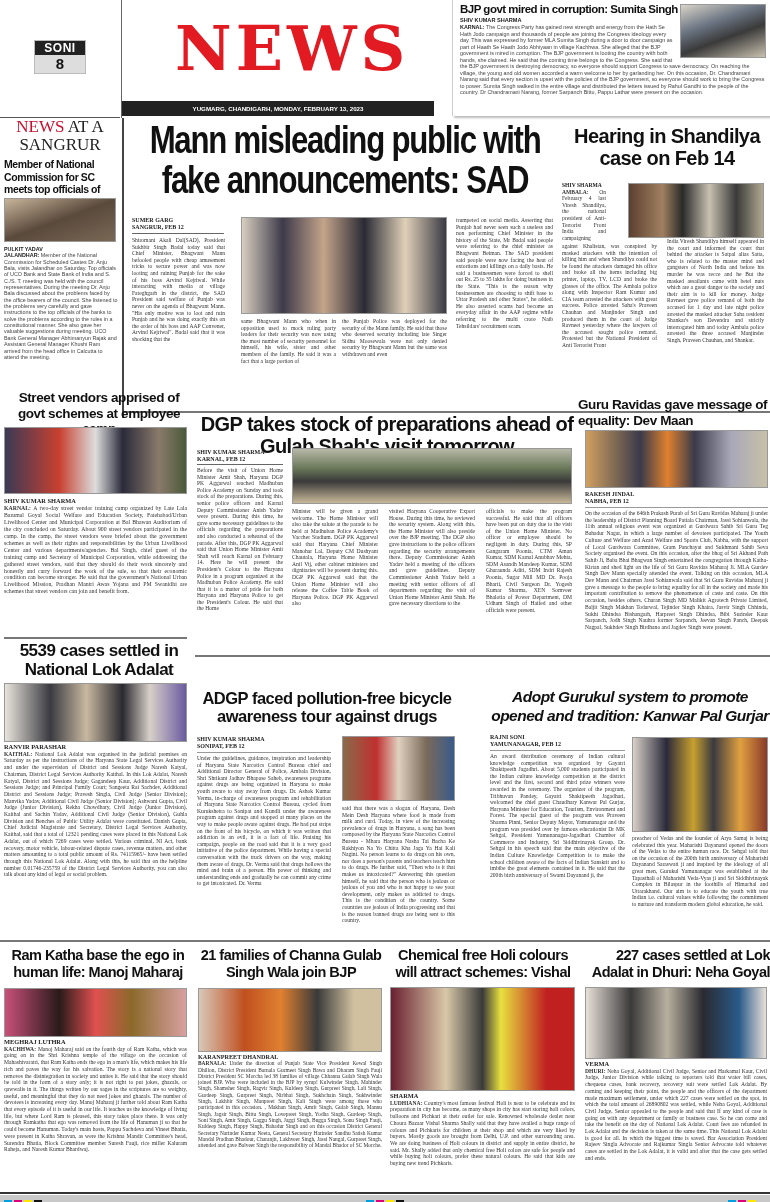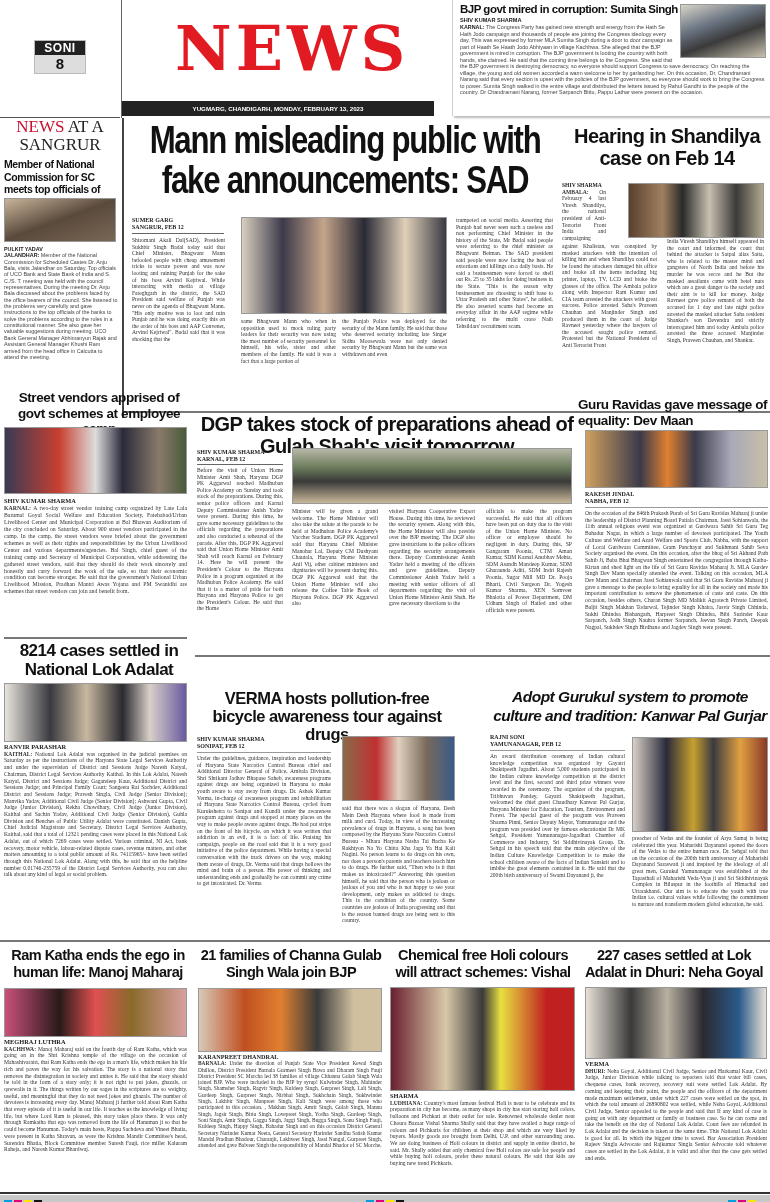--- a/index.html
+++ b/index.html
@@ -93,47 +93,47 @@
 
 <div class="abs hl" style="left:578px;top:397px;width:192px;text-align:left;font-size:13.5px;line-height:15.5px;letter-spacing:-0.4px">Guru Ravidas gave message of equality: Dev Maan</div>
 <div class="abs photo" style="left:585px;top:430px;width:183px;height:58px;background:linear-gradient(90deg,#d0a060,#3a3a4a 30%,#e08030 45%,#3a3a4a 60%,#a8a8b8 80%,#c8c0a8)"></div>
 <div class="abs byline" style="left:585px;top:491px">RAKESH JINDAL</div>
 <div class="abs byline" style="left:585px;top:498px">NABHA, FEB 12</div>
 <div class="abs" style="left:585px;top:507px;width:183px;height:1px;background:#999"></div>
 <div class="abs body" style="left:585px;top:510px;width:183px;height:145px;overflow:hidden;font-size:5.6px;line-height:6.7px">On the occasion of the 646th Prakash Purab of Sri Guru Ravidas Maharaj ji under the leadership of District Planning Board Patiala Chairman, Jassi Sohianwala, the 11th annual religious event was organized at Gurdwara Sahib Sri Guru Teg Bahadur Nagar, in which a large number of devotees participated. The Youth Culture and Welfare and Azad Welfare and Sports Club, Nabha, with the support of Local Gurdwara Committee, Gram Panchayat and Sukhmani Sahib Seva Society organised the event. On this occasion, after the bhog of Sri Akhand Path Sahib Ji, Baba Bhai Bhagwan Singh entertained the congregation through Katha-Kirtan and shed light on the life of Sri Guru Ravidas Maharaj Ji. MLA Gurdev Singh Dev Mann specially attended the event. Talking on this occasion, MLA Dev Mann and Chairman Jassi Sohianwala said that Sri Guru Ravidas Maharaj ji gave a message to the people to bring equality for all in the society and made his important contribution to remove the phenomenon of caste and caste. On this occasion, besides others, Charan Singh MD Malikit Agrotech Private Limited, Baljit Singh Makhan Todarwal, Tejinder Singh Khaira, Jasvir Singh Chhinda, Sukhi Dhindsa Bishangarh, Harpreet Singh Dhindsa, Bibi Surinder Kaur Sarpanch, Jodh Singh Nauhra former Sarpanch, Jeevan Singh Panch, Deepak Nagpal, Sukhdev Singh Birdhano and Jagdev Singh were present.</div>
 
 <div class="abs rule" style="left:195px;top:655px;width:575px"></div>
 
-<div class="abs hl" style="left:4px;top:641px;width:190px;text-align:center;font-size:17px;line-height:19px;letter-spacing:-0.5px">8214 cases settled in National Lok Adalat</div>
+<div class="abs hl" style="left:4px;top:641px;width:190px;text-align:center;font-size:17px;line-height:19px;letter-spacing:-0.5px">5539 cases settled in National Lok Adalat</div>
 <div class="abs photo" style="left:4px;top:683px;width:183px;height:59px;background:linear-gradient(90deg,#e8e4dc,#3a3a40 25%,#c8b8a0 45%,#2a2a30 65%,#d8d0c8 80%,#6a5aa0)"></div>
 <div class="abs body" style="left:4px;top:744px;width:183px;height:194px;overflow:hidden;font-size:5.6px;line-height:6.7px">
   <div style="font-weight:bold;color:#222;font-size:6.4px">RANVIR PARASHAR</div>
   <b>KAITHAL:</b>
   <span>National Lok Adalat was organised in the judicial premises on Saturday as per the instructions of the Haryana State Legal Services Authority and under the supervision of District and Sessions Judge Naresh Katyal, Chairman, District Legal Services Authority Kaithal. In this Lok Adalat, Naresh Katyal, District and Sessions Judge; Gagandeep Kaur, Additional District and Sessions Judge; and Principal Family Court; Sangeeta Rai Sachdev, Additional District and Sessions Judge; Pravesh Singla, Civil Judge (Senior Division); Manvika Yadav, Additional Civil Judge (Senior Division); Ashwani Gupta, Civil Judge (Junior Division), Rekha Chowdhary, Civil Judge (Junior Division), Kaithal and Sachin Yadav, Additional Civil Judge (Senior Division), Guhla Division and Benches of Public Utility Adalat were constituted. Danish Gupta, Chief Judicial Magistrate and Secretary, District Legal Services Authority, Kaithal, said that a total of 12321 pending cases were placed in this National Lok Adalat, out of which 7269 cases were settled. Various criminal, NI Act, bank recovery, motor vehicle, labour-related dispute cases, revenue matters, and other matters amounting to a total public amount of Rs. 74115965/- have been settled through this National Lok Adalat. Along with this, he said that on the helpline number 0.01746-235759 of the District Legal Services Authority, you can also talk about any kind of legal or social problem.</span>
 </div>
 
-<div class="abs hl" style="left:197px;top:689px;width:260px;text-align:center;font-size:16.5px;line-height:18px;letter-spacing:-0.5px">VERMA hosts pollution-free bicycle awareness tour against drugs</div>
+<div class="abs hl" style="left:197px;top:689px;width:260px;text-align:center;font-size:16.5px;line-height:18px;letter-spacing:-0.5px">ADGP faced pollution-free bicycle awareness tour against drugs</div>
 <div class="abs byline" style="left:197px;top:736px">SHIV KUMAR SHARMA</div>
 <div class="abs byline" style="left:197px;top:743px">SONIPAT, FEB 12</div>
 <div class="abs" style="left:197px;top:752px;width:134px;height:1px;background:#999"></div>
 <div class="abs body" style="left:197px;top:755px;width:134px;height:180px;overflow:hidden">Under the guidelines, guidance, inspiration and leadership of Haryana State Narcotics Control Bureau chief and Additional Director General of Police, Ambala Division, Shri Shrikant Jadhav Bhapase Saheb, awareness programs against drugs are being organized in Haryana to make youth aware to stay away from drugs. Dr. Ashok Kumar Verma, in-charge of awareness program and rehabilitation of Haryana State Narcotics Control Bureau, cycled from Kurukshetra to Sonipat and Kundli under the awareness program against drugs and stopped at many places on the way to make people aware against drugs. He had put strips on the front of his bicycle, on which it was written that addiction is an evil, it is a fact of life. Praising his campaign, people on the road said that it is a very good initiative of the police department. While having a special conversation with the truck drivers on the way, making them aware of drugs, Dr. Verma said that drugs hollows the mind and brain of a person. His power of thinking and understanding ends and gradually he can commit any crime to get intoxicated. Dr. Verma</div>
 <div class="abs photo" style="left:342px;top:736px;width:113px;height:65px;background:linear-gradient(90deg,#8a6a4a,#c03030 30%,#e0d0c0 50%,#7a6a5a 75%,#3a5a8a)"></div>
 <div class="abs body" style="left:342px;top:805px;width:113px;height:130px;overflow:hidden">said that there was a slogan of Haryana, Desh Mein Desh Haryana where food is made from milk and curd. Today, in view of the increasing prevalence of drugs in Haryana, a song has been composed by the Haryana State Narcotics Control Bureau - Mhara Haryana Nasha Tai Bacha Ke Rakhiyon Na Yo Chitta Kha Jaga Ya Hai Kali Nagini. No person learns to do drugs on his own, nor does a person's parents and teachers teach him to do drugs. He further said, "Then who is it that makes us intoxicated?" Answering this question himself, he said that the person who is jealous or jealous of you and who is not happy to see your development, only makes us addicted to drugs. This is the condition of the country. Some countries are jealous of India progressing and that is the reason banned drugs are being sent to this country.</div>
 
-<div class="abs" style="left:490px;top:688px;width:280px;text-align:center;font-family:'Liberation Sans',sans-serif;font-weight:bold;font-style:italic;font-size:15.5px;line-height:18.5px;color:#111;letter-spacing:-0.5px">Adopt Gurukul system to promote culture and tradition: Kanwar Pal Gurjar</div>
+<div class="abs" style="left:490px;top:688px;width:280px;text-align:center;font-family:'Liberation Sans',sans-serif;font-weight:bold;font-style:italic;font-size:15.5px;line-height:18.5px;color:#111;letter-spacing:-0.5px">Adopt Gurukul system to promote opened and tradition: Kanwar Pal Gurjar</div>
 <div class="abs byline" style="left:490px;top:734px">RAJNI SONI</div>
 <div class="abs byline" style="left:490px;top:741px">YAMUNANAGAR, FEB 12</div>
 <div class="abs" style="left:490px;top:750px;width:135px;height:1px;background:#999"></div>
 <div class="abs body" style="left:490px;top:753px;width:135px;height:182px;overflow:hidden">An award distribution ceremony of Indian cultural knowledge competition was organized by Gayatri Shaktipeeth Jagadhri. About 5,000 students participated in the Indian culture knowledge competition at the district level and the first, second and third prize winners were awarded in the ceremony. The organizer of the program, Tribhuvan Pandey, Gayatri Shaktipeeth Jagadhari, welcomed the chief guest Chaudhary Kanwar Pal Gurjar, Haryana Minister for Education, Tourism, Environment and Forest. The special guest of the program was Praveen Sharma Pinni, Senior Deputy Mayor, Yamunanagar and the program was presided over by famous educationist Dr MK Sehgal, President Yamunanagar-Jagadhari Chamber of Commerce and Industry, Sri Siddhivinayak Group. Dr. Sehgal in his speech said that the main objective of the Indian Culture Knowledge Competition is to make the school children aware of the facts of Indian Sanskrit and to imbibe the great elements contained in it. He said that the 200th birth anniversary of Swami Dayanand ji, the</div>
 <div class="abs photo" style="left:632px;top:737px;width:136px;height:95px;background:linear-gradient(90deg,#d8d0c8,#2a2a3a 25%,#c8a030 45%,#3a3a40 60%,#e0a040 80%,#8a3a2a)"></div>
 <div class="abs body" style="left:632px;top:835px;width:136px;height:100px;overflow:hidden">preacher of Vedas and the founder of Arya Samaj is being celebrated this year. Maharishi Dayanand opened the doors of the Vedas to the entire human race. Dr. Sehgal told that on the occasion of the 200th birth anniversary of Maharishi Dayanand Saraswati ji and inspired by the ideology of all great men, Gurukul Yamunanagar was established at the Tapasthali of Maharishi Veda-Vyas ji and Sri Siddhivinayak Complex in Bilaspur in the foothills of Himachal and Uttarakhand. Our aim is to educate the youth with true Indian i.e. cultural values while following the commitment to nurture and transform modern global education, he said.</div>
 
 <div class="abs rule" style="left:0;top:940px;width:770px"></div>
 
-<div class="abs hl" style="left:3px;top:947px;width:190px;text-align:center;font-size:14.5px;line-height:16.5px;letter-spacing:-0.5px">Ram Katha ends the ego in human life: Manoj Maharaj</div>
+<div class="abs hl" style="left:3px;top:947px;width:190px;text-align:center;font-size:14.5px;line-height:16.5px;letter-spacing:-0.5px">Ram Katha base the ego in human life: Manoj Maharaj</div>
 <div class="abs photo" style="left:4px;top:988px;width:183px;height:49px;background:linear-gradient(90deg,#c8507a,#2a1a1a 30%,#e05050 50%,#8a6a2a 70%,#d8a0a0)"></div>
 <div class="abs body" style="left:4px;top:1039px;width:183px;height:150px;overflow:hidden;font-size:5.6px;line-height:6.7px">
   <div style="font-weight:bold;color:#222;font-size:6.4px">MEGHRAJ LUTHRA</div>
   <b>KACHHWA:</b>
   <span>Manoj Maharaj said on the fourth day of Ram Katha, which was going on in the Shri Krishna temple of the village on the occasion of Mahashivaratri, that Ram Katha ends the ego in a man's life, which makes his life rich and paves the way for his salvation. The story is a national story that removes the disintegration in society and unites it. He said that the story should be told in the form of a story only; it is not right to put jokes, ghazals, or qawwalis in it. The things written by our sages in the scriptures are so weighty, useful, and meaningful that they do not need jokes and ghazals. The number of devotees is increasing every day. Manoj Maharaj ji further told about Ram Katha that every episode of it is useful in our life. It teaches us the knowledge of living life, but where Lord Ram is pleased, this story takes place there. It was only through Ramkatha that ego was removed from the life of Hanuman ji so that he could become Hanuman. Today's main hosts, Pappu Sachdeva and Vineet Bhatia, were present in Katha Shravan, as were the Krishna Mandir Committee's head, Surendra Bhatia, Block Committee member Suresh Fauji, rice miller Kaluram Raheja, and Naresh Kumar Bhardwaj.</span>
 </div>
 
 <div class="abs hl" style="left:197px;top:947px;width:188px;text-align:center;font-size:14.5px;line-height:16.5px;letter-spacing:-0.5px">21 families of Channa Gulab Singh Wala join BJP</div>
 <div class="abs photo" style="left:198px;top:988px;width:184px;height:64px;background:linear-gradient(90deg,#d8c8b8,#c05020 25%,#e08030 45%,#3a3a3a 65%,#d0c0a0 85%)"></div>
 <div class="abs body" style="left:198px;top:1054px;width:184px;height:138px;overflow:hidden;font-size:5.4px;line-height:6.3px">
@@ -143,21 +143,21 @@
 </div>
 
 <div class="abs hl" style="left:387px;top:947px;width:192px;text-align:center;font-size:14.5px;line-height:16.5px;letter-spacing:-0.5px">Chemical free Holi colours will attract schemes: Vishal</div>
 <div class="abs photo" style="left:390px;top:987px;width:185px;height:104px;background:linear-gradient(90deg,#6a2030,#d8c8a8 30%,#3a3a3a 50%,#e8e040 60%,#c02020 85%)"></div>
 <div class="abs body" style="left:390px;top:1093px;width:185px;height:100px;overflow:hidden;font-size:5.6px;line-height:6.7px">
   <div style="font-weight:bold;color:#222;font-size:6.4px">SHARMA</div>
   <b>LUDHIANA:</b>
   <span>Country's most famous festival Holi is near to be celebrate and its preparation in city has become, as many shops in city has start storing holi colors, balloons and Pichkari at their outlet for sale. Renowned wholesale dealer near Choura Bazaar Vishal Sharma Shally said that they have availed a huge range of colours and Pichkaris for children at their shop and which are very liked by buyers. Mostly goods are brought from Delhi, U.P. and other surrounding area. We are doing business of Holi colours in district and supply in entire district, he said. Mr. Shally added that only chemical free Holi colors are safe for people and while buying holi colours, prefer these natural colours. He said that kids are buying new trend Pichkaris.</span>
 </div>
 
-<div class="abs hl" style="left:578px;top:947px;width:192px;text-align:center;font-size:14.5px;line-height:16.5px;letter-spacing:-0.5px">227 cases settled at Lok Adalat in Dhuri: Neha Goyal</div>
+<div class="abs hl" style="left:578px;top:947px;width:192px;text-align:right;font-size:14.5px;line-height:16.5px;letter-spacing:-0.5px">227 cases settled at Lok Adalat in Dhuri: Neha Goyal</div>
 <div class="abs photo" style="left:585px;top:987px;width:182px;height:72px;background:linear-gradient(90deg,#e8e0d8,#3a3a3a 25%,#b8b0a0 45%,#2a2a30 65%,#2a5a8a 85%,#e8e0d8)"></div>
 <div class="abs body" style="left:585px;top:1061px;width:182px;height:130px;overflow:hidden;font-size:5.6px;line-height:6.7px">
   <div style="font-weight:bold;color:#222;font-size:6.4px">VERMA</div>
   <b>DHURI:</b>
   <span>Neha Goyal, Additional Civil Judge, Senior and Harkamal Kaur, Civil Judge, Junior Division while talking to reporters told that water bill cases, chequeue cases, bank recovery, recovery suit were settled Lok Adalat. By coming and keeping their point, the people and the officers of the department made maximum settlement, under which 227 cases were settled on the spot, in which the total amount of 26890802 was settled, while Neha Goyal, Additional Civil Judge, Senior appealed to the people and said that If any kind of case is going on with any department or family or business case. So he can come and take the benefit on the day of National Lok Adalat. Court fees are refunded in Lok Adalat and the decision is taken at the same time. This National Lok Adalat is good for all. In which the biggest time is saved. Bar Association President Rajeev Singla Advocate and Rajkumar Singla Senior Advocate told whatever cases are settled in the Lok Adalat, it is valid and after that the case gets settled and ends.</span>
 </div>
 
 <div class="abs" style="left:0;top:1192px;width:770px;height:2px;background:#333"></div>
 <div class="abs" style="left:0;top:1195px;width:770px;height:7px;background:#c8c8c8"></div>
 <div class="abs cmyk" style="left:4px;top:1194px">

